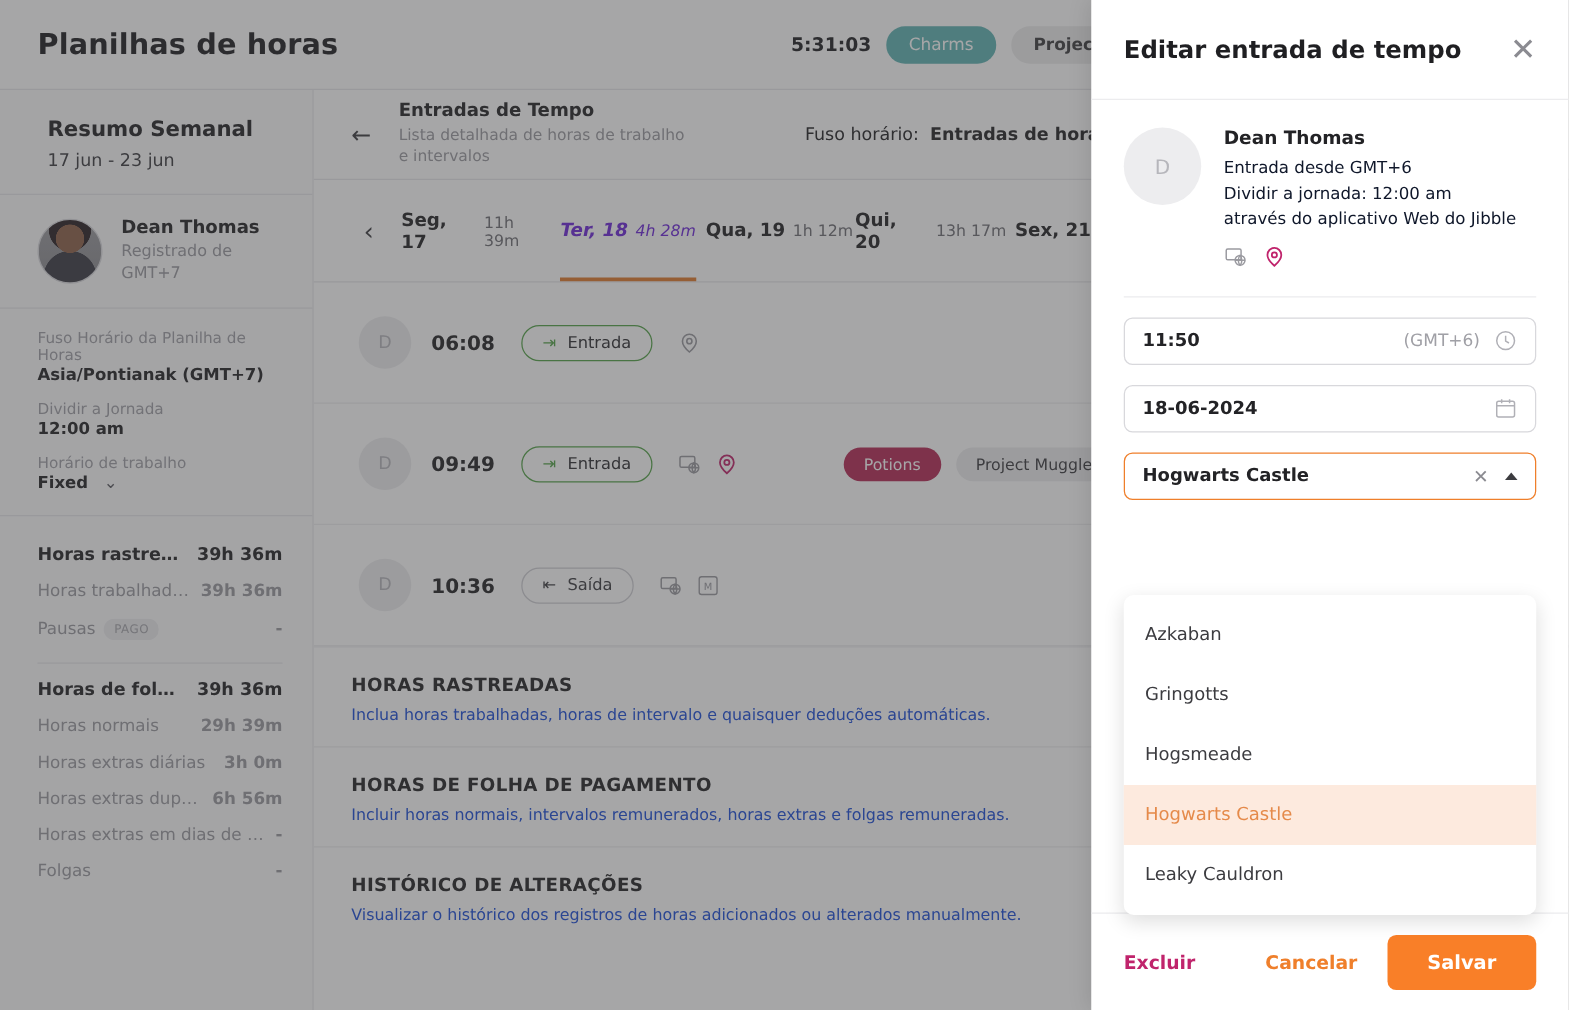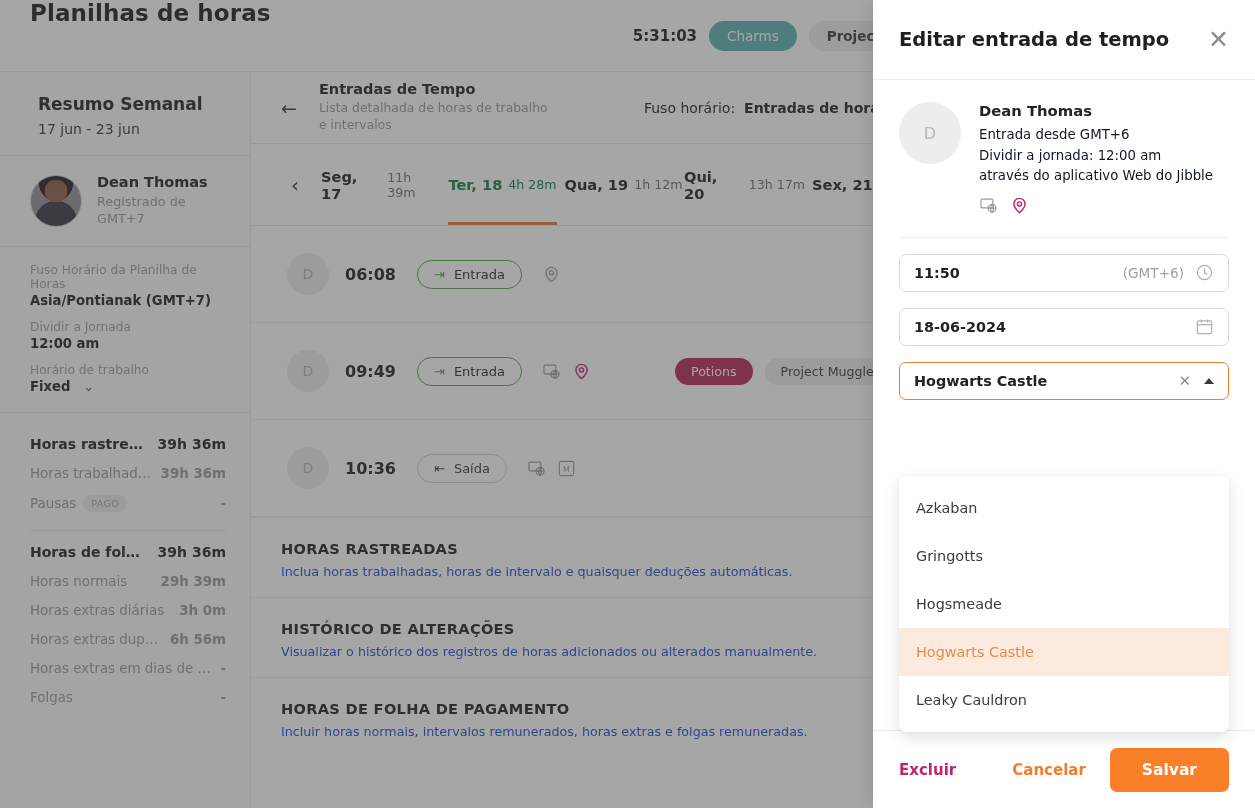--- a/index.html
+++ b/index.html
@@ -9,21 +9,21 @@
     background: #ffffff; overflow: hidden;
   }
   #app { position: relative; width: 1255px; height: 808px; }
 
   
   .bg-page { position: absolute; inset: 0; background: #ffffff; }
 
   .topbar {
     position: absolute; left: 0; top: 0; width: 1008px; height: 72px;
     background: #ffffff; border-bottom: 1px solid #e8e8ea;
-    display: flex; 
+    display: flex; align-items: center;
   }
   .topbar-title {
     margin-left: 30px; font-size: 23px; font-weight: 600; color: #1f1f22;
     letter-spacing: .1px;
   }
   .topbar-right {
     position: absolute; right: 14px; top: 0; height: 72px;
     display: flex; align-items: center; gap: 12px;
   }
   .clock { font-size: 15px; font-weight: 700; color: #202124; }
@@ -102,21 +102,21 @@
     height: 82px; border-bottom: 1px solid #e8e8ea; display: flex; align-items: stretch;
     padding-left: 18px;
   }
   .day-nav { width: 52px; display: flex; align-items: center; justify-content: center; font-size: 20px; color: #3c3c40; }
   .day-tab {
     width: 121px; display: flex; flex-direction: row; align-items: center; justify-content: center;
     gap: 6px; position: relative; cursor: pointer;
   }
   .day-tab .d { font-size: 14.6px; font-weight: 700; color: #232326; }
   .day-tab .h { font-size: 12.6px; color: #6f6f75; }
-  .day-tab.active .d, .day-tab.active .h { color: #15803d; }
+  .day-tab.active .d, .day-tab.active .h { color: #6d28d9; font-style: italic; }
   .day-tab.active::after {
     content: ""; position: absolute; left: 6px; right: 6px; bottom: 0; height: 3px; background: #e07b2e;
   }
 
   .entries { }
   .entry-row {
     height: 97px; border-bottom: 1px solid #eeeef0; display: flex; align-items: center;
     padding-left: 36px; gap: 16px;
   }
   .entry-row:first-child { border-top: none; }
@@ -405,26 +405,26 @@
           </div>
         </div>
       </div>
 
       <div class="sections">
         <div class="section-block">
           <h3>HORAS RASTREADAS</h3>
           <p>Inclua horas trabalhadas, horas de intervalo e quaisquer deduções automáticas.</p>
         </div>
         <div class="section-block">
+          <h3>HORAS DE FOLHA DE PAGAMENTO</h3>
+          <p>Incluir horas normais, intervalos remunerados, horas extras e folgas remuneradas.</p>
+        </div>
+        <div class="section-block">
           <h3>HISTÓRICO DE ALTERAÇÕES</h3>
           <p>Visualizar o histórico dos registros de horas adicionados ou alterados manualmente.</p>
-        </div>
-        <div class="section-block">
-          <h3>HORAS DE FOLHA DE PAGAMENTO</h3>
-          <p>Incluir horas normais, intervalos remunerados, horas extras e folgas remuneradas.</p>
         </div>
       </div>
     </div>
   </div>
 
   <div class="dim"></div>
 
   <div class="panel">
 
     <div class="panel-head">

